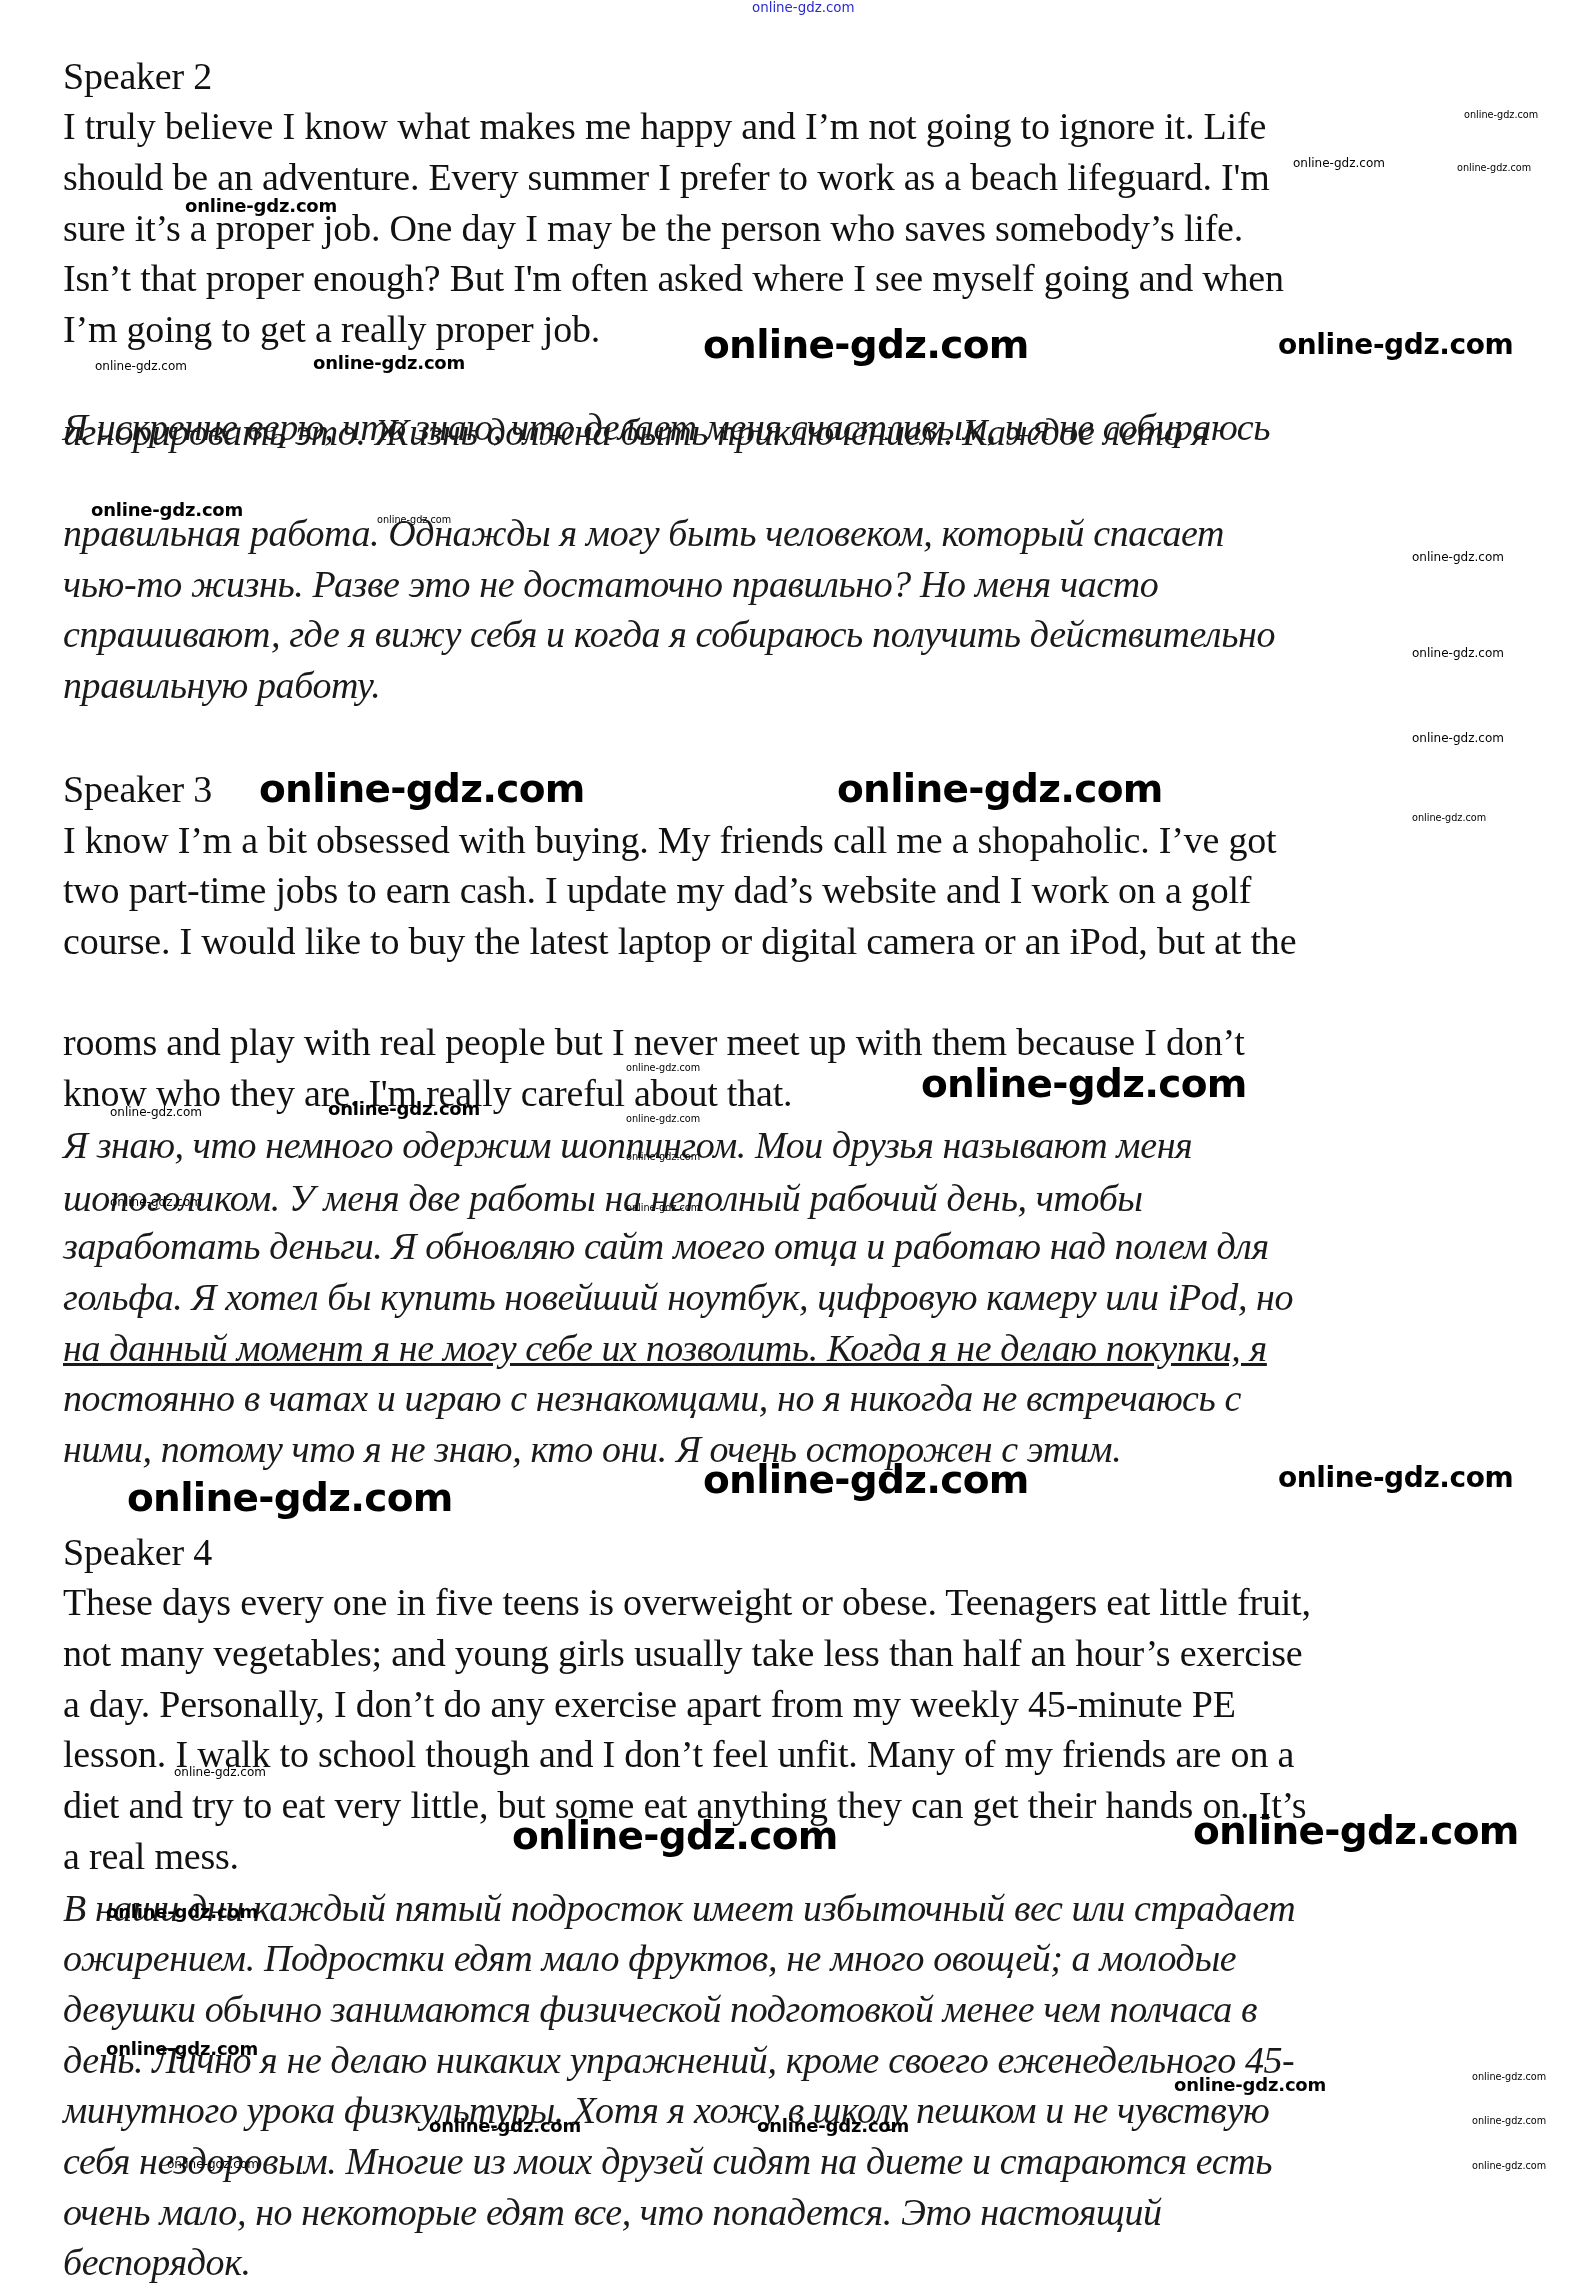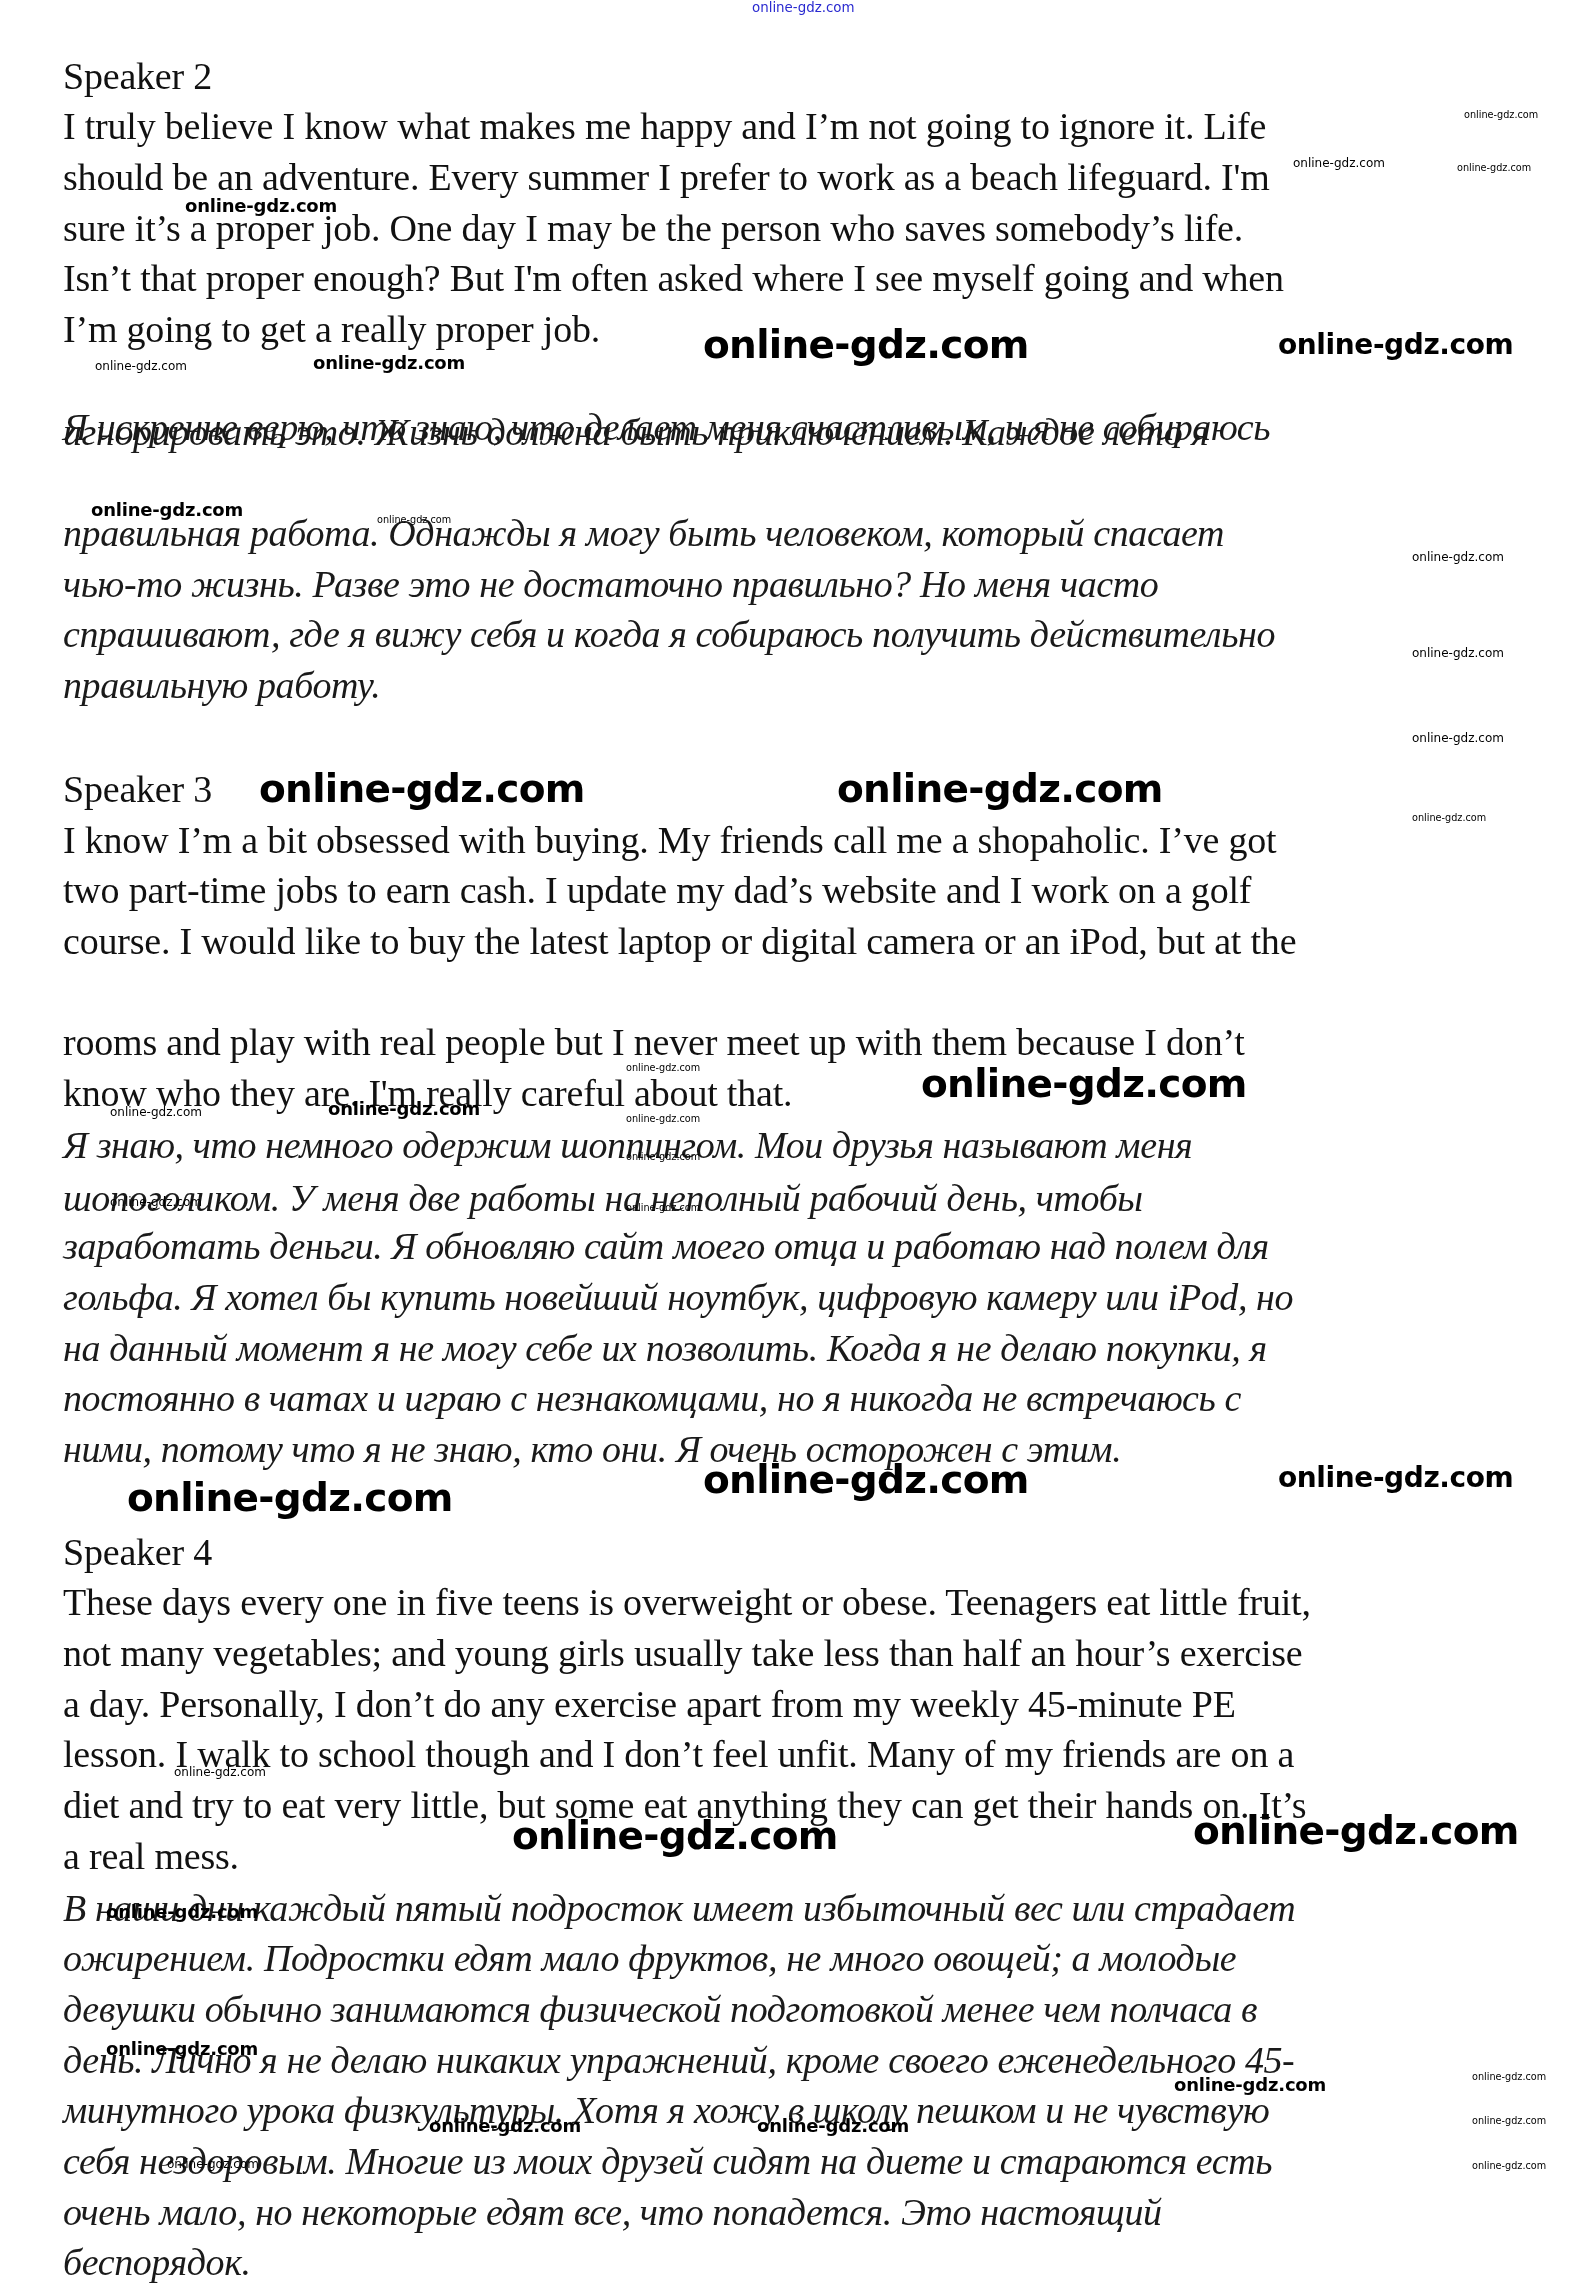--- a/index.html
+++ b/index.html
@@ -49,21 +49,21 @@
   <div class="line" style="top:818px;">I know I’m a bit obsessed with buying. My friends call me a shopaholic. I’ve got</div>
   <div class="line" style="top:868px;">two part-time jobs to earn cash. I update my dad’s website and I work on a golf</div>
   <div class="line" style="top:919px;">course. I would like to buy the latest laptop or digital camera or an iPod, but at the</div>
   <div class="line" style="top:1020px;">rooms and play with real people but I never meet up with them because I don’t</div>
   <div class="line" style="top:1071px;text-align:right;">know who they are. I'm really careful about that.</div>
 
   <div class="line ru" style="top:1123px;">Я знаю, что немного одержим шоппингом. Мои друзья называют меня</div>
   <div class="line ru" style="top:1176px;">шопоголиком. У меня две работы на неполный рабочий день, чтобы</div>
   <div class="line ru" style="top:1224px;">заработать деньги. Я обновляю сайт моего отца и работаю над полем для</div>
   <div class="line ru" style="top:1275px;">гольфа. Я хотел бы купить новейший ноутбук, цифровую камеру или iPod, но</div>
-  <div class="line ru" style="top:1326px;">на данный момент я не могу себе их позволить. Когда я не делаю покупки, я</div>
+  <div class="line ru" style="top:1326px;text-decoration:underline;">на данный момент я не могу себе их позволить. Когда я не делаю покупки, я</div>
   <div class="line ru" style="top:1376px;">постоянно в чатах и играю с незнакомцами, но я никогда не встречаюсь с</div>
   <div class="line ru" style="top:1427px;">ними, потому что я не знаю, кто они. Я очень осторожен с этим.</div>
 
   <div class="line" style="top:1530px;">Speaker 4</div>
   <div class="line" style="top:1580px;">These days every one in five teens is overweight or obese. Teenagers eat little fruit,</div>
   <div class="line" style="top:1631px;">not many vegetables; and young girls usually take less than half an hour’s exercise</div>
   <div class="line" style="top:1682px;">a day. Personally, I don’t do any exercise apart from my weekly 45-minute PE</div>
   <div class="line" style="top:1732px;">lesson. I walk to school though and I don’t feel unfit. Many of my friends are on a</div>
   <div class="line" style="top:1783px;">diet and try to eat very little, but some eat anything they can get their hands on. It’s</div>
   <div class="line" style="top:1834px;">a real mess.</div>

